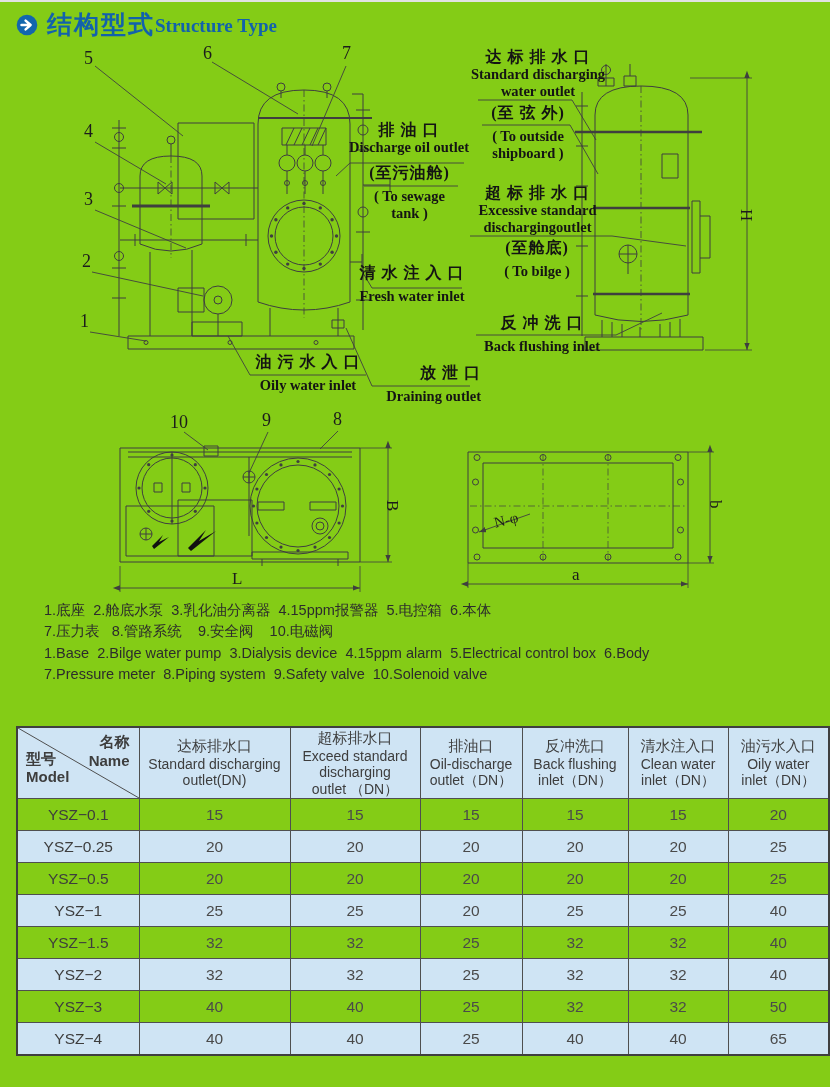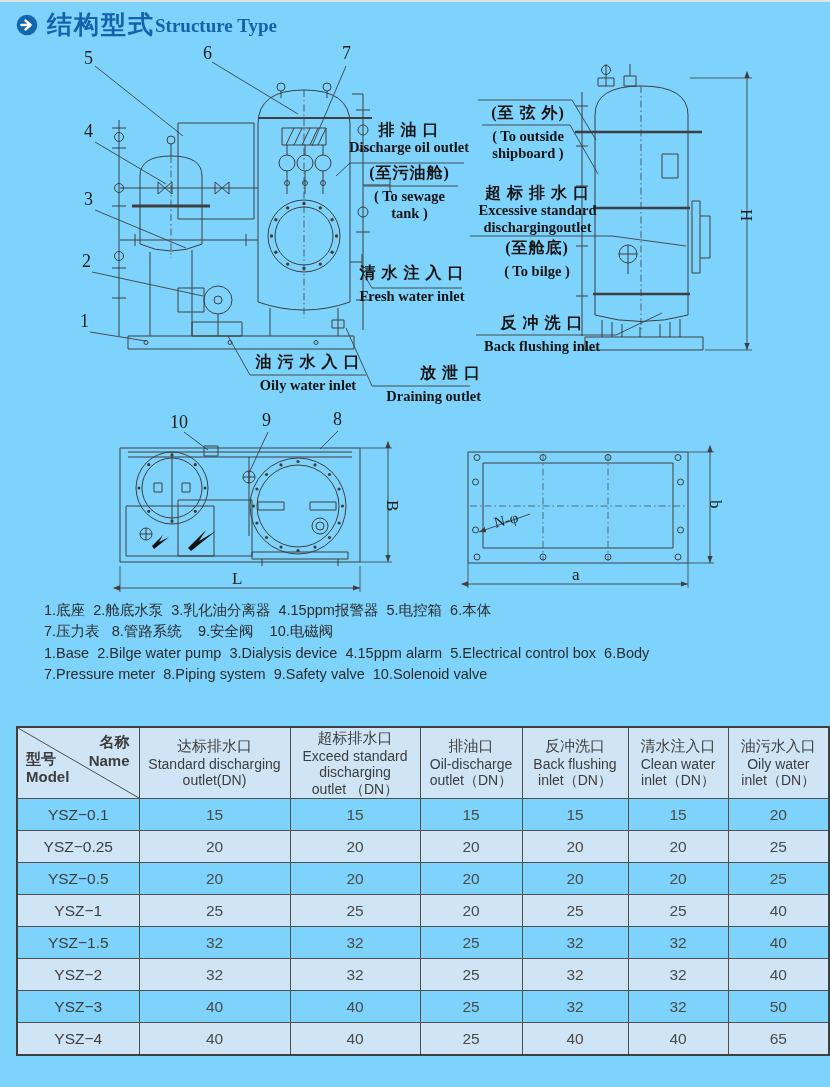--- a/index.html
+++ b/index.html
@@ -1,16 +1,16 @@
 <!DOCTYPE html>
 <html><head>
 <meta charset="utf-8">
 <style>
   html,body{margin:0;padding:0;background:#fff;}
-  #page{position:relative;width:830px;height:1087px;background:#7dd3fc;overflow:hidden;
+  #page{position:relative;width:830px;height:1087px;background:#84cc16;overflow:hidden;
         font-family:"Liberation Sans",sans-serif;}
   #scan-edge{position:absolute;left:0;top:0;width:830px;height:2px;background:#e2e2e2;}
 
   
   .sec-header{position:absolute;display:flex;align-items:center;}
   .sec-icon{flex:0 0 auto;margin-right:9px;display:block;}
   .title-cn{font-family:"Liberation Sans",sans-serif;font-weight:bold;font-size:25px;
             color:#1262ac;letter-spacing:2px;white-space:nowrap;}
   .title-en{font-family:"Liberation Serif",serif;font-weight:bold;font-size:19px;
             color:#1262ac;margin-left:0;white-space:nowrap;padding-top:3px;}
@@ -352,20 +352,25 @@
       <g font-size="17">
         <text x="742" y="184" transform="rotate(90 747 178)">H</text>
         <text x="388" y="475" transform="rotate(90 393 469)">B</text>
         <text x="232" y="548">L</text>
         <text x="572" y="544">a</text>
         <text x="711" y="475" transform="rotate(90 716 469)">b</text>
         <text x="494" y="488" font-size="15" transform="rotate(-14 510 484)">N-φ</text>
       </g>
     </svg>
 
+    <div class="lbl" style="left:468px;top:12px;width:140px;">
+      <div class="cn">达 标 排 水 口</div>
+      <div class="en">Standard discharging</div>
+      <div class="en">water outlet</div>
+    </div>
     <div class="lbl" style="left:468px;top:68px;width:120px;">
       <div class="cn">(至 弦 外)</div>
       <div class="en gap">( To outside</div>
       <div class="en">shipboard )</div>
     </div>
     <div class="lbl" style="left:348px;top:85px;width:122px;">
       <div class="cn">排 油 口</div>
       <div class="en">Discharge oil outlet</div>
     </div>
     <div class="lbl" style="left:352px;top:128px;width:115px;">

